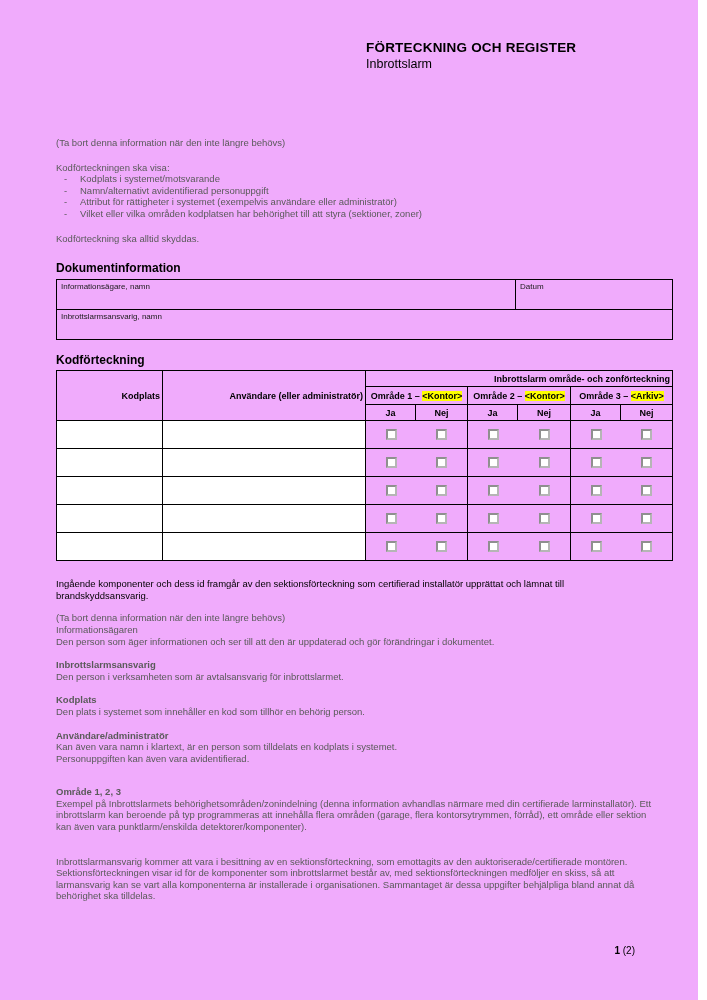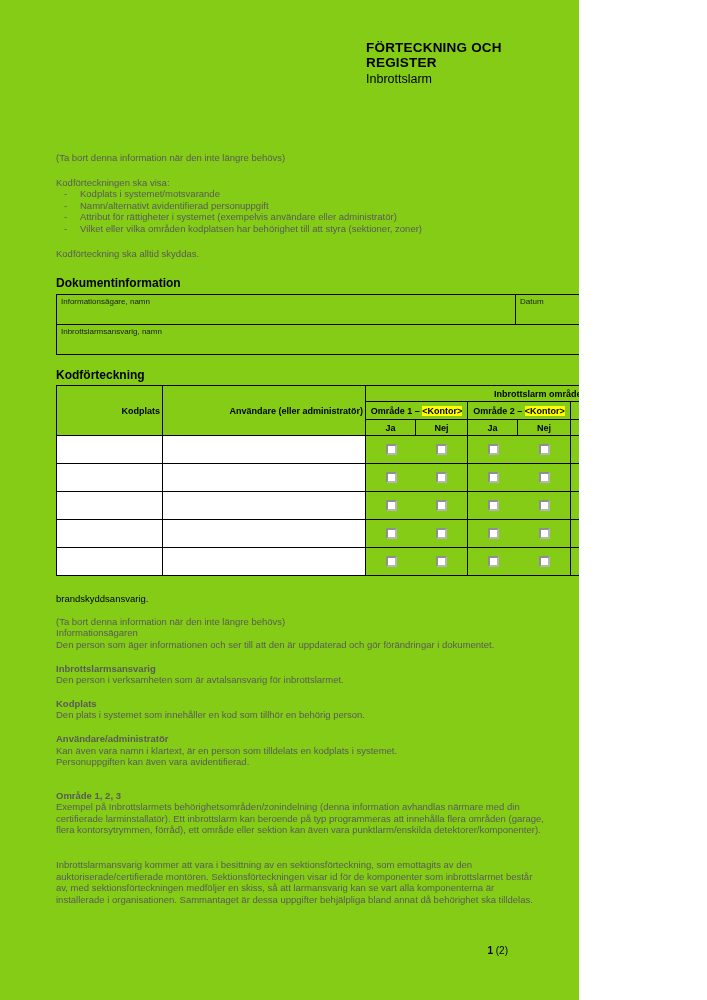--- a/index.html
+++ b/index.html
@@ -1,20 +1,20 @@
 <!DOCTYPE html>
 <html><head>
 <meta charset="utf-8">
 <style>
   * { margin: 0; padding: 0; box-sizing: border-box; }
   html, body { background: #ffffff; }
   .page {
     position: relative;
-    width: 579px; height: 1000px;
-    background: #84cc16;
+    width: 698px; height: 1000px;
+    background: #f0abfc;
     font-family: "Liberation Sans", sans-serif;
     color: #5a5a5a;
     padding: 0 35px 0 56px;
     overflow: hidden;
   }
   .title-block { margin: 40px 0 0 310px; color: #000; }
   .title-main { font-size: 13.5px; font-weight: bold; letter-spacing: .2px; }
   .title-sub  { font-size: 12.5px; margin-top: 2px; }
 
   .body-txt { font-size: 9.5px; line-height: 11.6px; }
@@ -49,21 +49,21 @@
   .empty-cell { background: #fff; }
 
   .black-para { margin-top: 17px; color: #000; }
   .note2 { margin-top: 11px; }
   .def-sec { margin-top: 12px; }
   .def-sec .def-title { font-weight: bold; }
   .def-sec.wide-gap { margin-top: 22px; }
   .closing { margin-top: 23px; }
 
   .page-number {
-    position: absolute; top: 945px; right: 71px;
+    position: absolute; top: 945px; right: 63px;
     font-size: 10px; color: #000;
   }
   .page-number .pg-bold { font-weight: bold; }
 </style>
 </head>
 <body>
 
 <div class="page">
 
   <div class="title-block">
@@ -252,20 +252,21 @@
             <div class="cb-pair">
               <span class="checkbox"></span>
               <span class="checkbox"></span>
             </div>
           </td>
     </tr>
   </tbody>
     </table>
 
   <div class="body-txt black-para">
+    <div>Ingående komponenter och dess id framgår av den sektionsförteckning som certifierad installatör upprättat och lämnat till</div>
     <div>brandskyddsansvarig.</div>
   </div>
 
   <div class="body-txt note2">(Ta bort denna information när den inte längre behövs)</div>
 
   <div class="body-txt" style="margin-top:0">
     <div class="def-title">Informationsägaren</div>
     <div>Den person som äger informationen och ser till att den är uppdaterad och gör förändringar i dokumentet.</div>
   </div>
 

